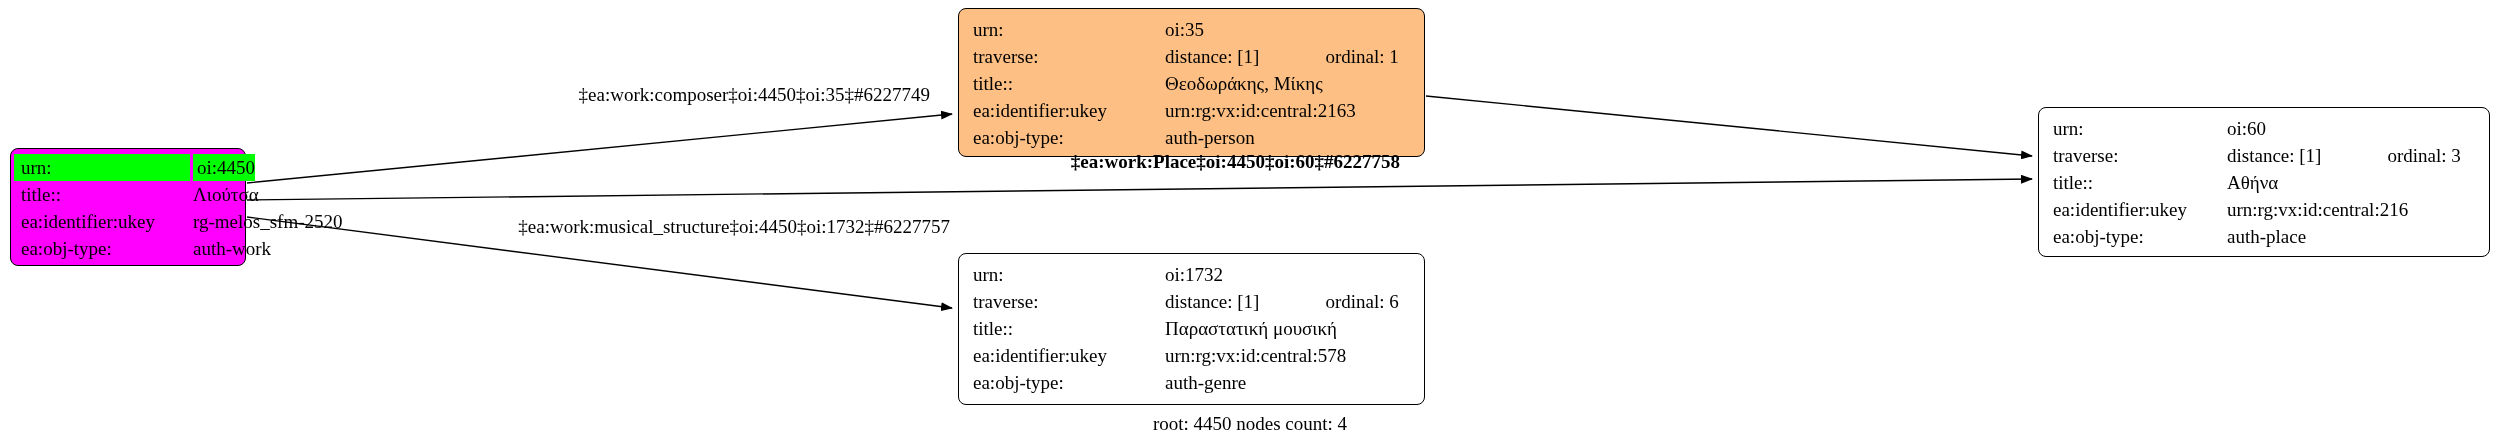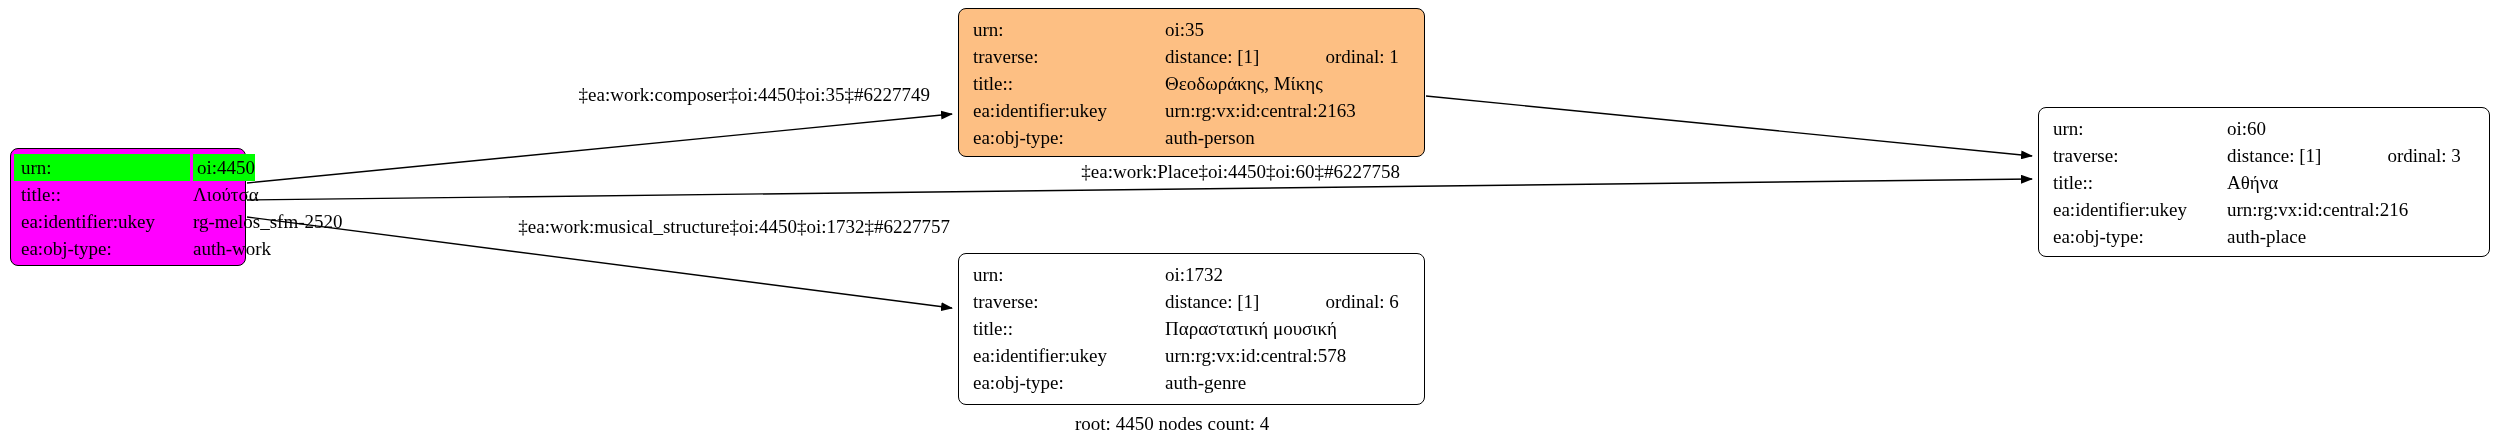--- a/index.html
+++ b/index.html
@@ -29,24 +29,24 @@
   .node-work .row.hl .val { background:#00ff00; flex:1; height:27px; display:flex; align-items:center; padding-left:4px; }
 
   .node-person { left:958px; top:8px;   width:467px; height:149px; background:#fdbf83; }
   .node-genre  { left:958px; top:253px; width:467px; height:152px; background:#ffffff; }
   .node-place  { left:2038px; top:107px; width:452px; height:150px; background:#ffffff; }
   .node-place .key { width:174px; }
 
   .edge-label { position:absolute; text-align:right; white-space:nowrap; }
   .lbl-1 { left:440px;  top:84px;  width:490px; }
   .lbl-2 { left:1432px; top:84px;  width:575px; }
-  .lbl-3 { left:990px;  top:161px; width:410px; }
+  .lbl-3 { left:990px;  top:151px; width:410px;font-weight:bold; }
   .lbl-4 { left:395px;  top:216px; width:555px; }
 
-  .caption { position:absolute; left:1075px; top:413px; width:350px; }
+  .caption { position:absolute; left:1075px; top:413px; width:350px; text-align:center; }
 </style>
 </head>
 <body>
 
 <div class="canvas">
 
   <svg class="edges" viewBox="0 0 2499 443">
     <defs>
       <marker id="arrow" markerWidth="12" markerHeight="9" refX="11" refY="4.5" orient="auto" markerUnits="userSpaceOnUse">
         <path d="M0,0 L12,4.5 L0,9 z" fill="#000"></path>

